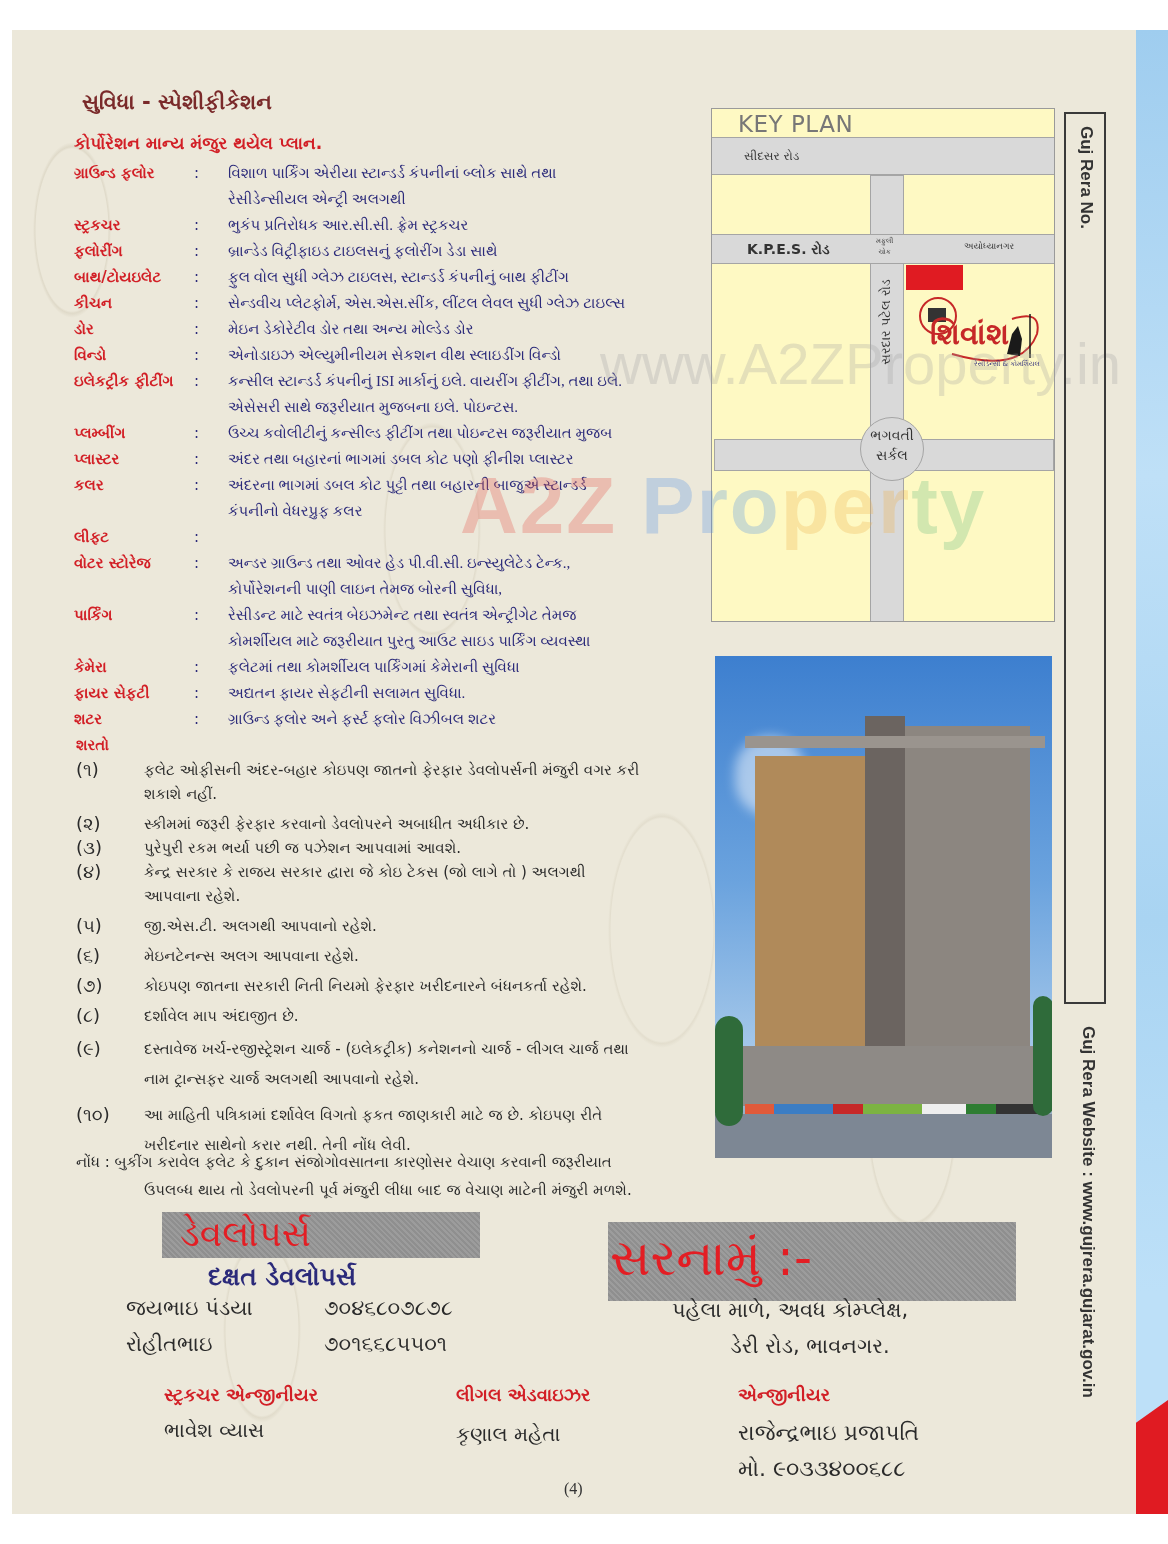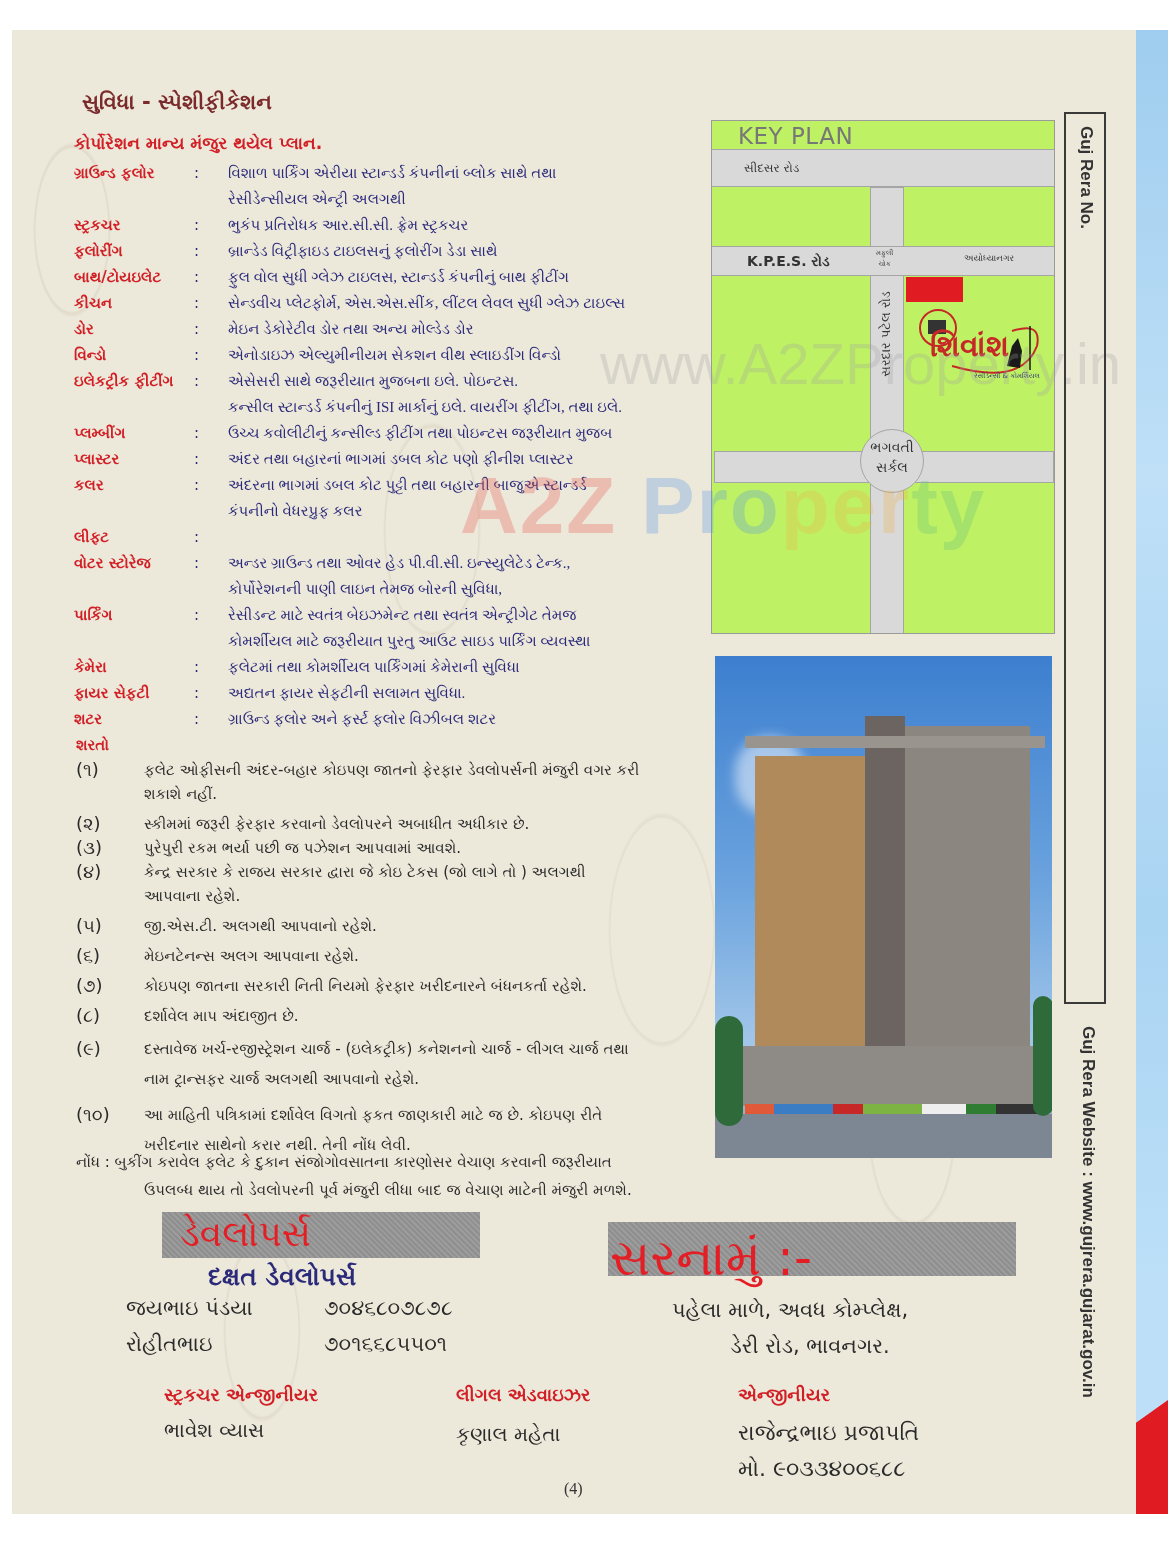--- a/index.html
+++ b/index.html
@@ -53,21 +53,21 @@
     .term-num { width: 68px; flex-shrink: 0; font-size: 18px; }
     .term-text { flex: 1; }
     .term-text span { display: block; }
 
     .note { position: absolute; left: 76px; top: 1148px; width: 630px; font-size: 15px; color: #2a2a2a; line-height: 28px; }
     .note .indent { padding-left: 68px; display: block; }
 
     
     .keyplan {
       position: absolute; left: 711px; top: 108px; width: 344px; height: 514px;
-      background: #bef264; border: 1px solid #9a9a9a; overflow: hidden; margin-top: 12px;
+      background: #fef9c3; border: 1px solid #9a9a9a; overflow: hidden;
     }
     .kp-title { position: absolute; left: 26px; top: 2px; font-size: 23px; color: #777; letter-spacing: 0.5px; }
     .road { position: absolute; background: #d9d9d9; border: 1px solid #a5a5a5; }
     .road-label { position: absolute; font-size: 12px; color: #333; }
     .circle {
       position: absolute; left: 148px; top: 308px; width: 64px; height: 64px;
       border-radius: 50%; background: #d9d9d9; border: 1px solid #a5a5a5;
     }
     .site-marker { position: absolute; left: 194px; top: 156px; width: 57px; height: 25px; background: #e01b22; }
     .logo {
@@ -97,21 +97,21 @@
     
     .dev-banner {
       position: absolute; left: 162px; top: 1212px; width: 318px; height: 46px;
       background: repeating-linear-gradient(45deg, #8f8f8f 0 2px, #9c9c9c 2px 4px);
     }
     .dev-banner-text { position: absolute; left: 18px; top: 0px; font-size: 36px; color: #e31e24; line-height: 44px; }
     .dev-name { position: absolute; left: 208px; top: 1262px; font-size: 25px; font-weight: bold; color: #2b2a7a; }
     .contact { position: absolute; font-size: 21px; color: #2a2a2a; }
 
     .addr-banner {
-      position: absolute; left: 608px; top: 1222px; width: 408px; height: 54px;
+      position: absolute; left: 608px; top: 1222px; width: 408px; height: 79px;
       background: repeating-linear-gradient(45deg, #8f8f8f 0 2px, #9c9c9c 2px 4px);
     }
     .addr-banner-text { position: absolute; left: 2px; top: 2px; font-size: 50px; color: #e31e24; line-height: 68px; }
     .addr-line { position: absolute; font-size: 21px; color: #2a2a2a; text-align: center; width: 420px; left: 580px; }
 
     .role-title { position: absolute; font-size: 18px; font-weight: bold; color: #d21f26; }
     .role-name { position: absolute; font-size: 20px; color: #2a2a2a; }
 
     .page-num { position: absolute; left: 564px; top: 1480px; font-family: "Liberation Serif", serif; font-size: 16px; color: #333; }
 
@@ -186,22 +186,22 @@
     <div class="spec-label">વિન્ડો</div>
     <div class="spec-colon">:</div>
     <div class="spec-value">
         <span>એનોડાઇઝ એલ્યુમીનીયમ સેકશન વીથ સ્લાઇડીંગ વિન્ડો</span>
       </div>
   </div>
   <div class="spec-row">
     <div class="spec-label">ઇલેકટ્રીક ફીટીંગ</div>
     <div class="spec-colon">:</div>
     <div class="spec-value">
+      <span>કન્સીલ સ્ટાન્ડર્ડ કંપનીનું ISI માર્કાનું ઇલે. વાયરીંગ ફીટીંગ, તથા ઇલે.</span>
       <span>એસેસરી સાથે જરૂરીયાત મુજબના ઇલે. પોઇન્ટસ.</span>
-      <span>કન્સીલ સ્ટાન્ડર્ડ કંપનીનું ISI માર્કાનું ઇલે. વાયરીંગ ફીટીંગ, તથા ઇલે.</span>
     </div>
   </div>
   <div class="spec-row">
     <div class="spec-label">પ્લમ્બીંગ</div>
     <div class="spec-colon">:</div>
     <div class="spec-value">
         <span>ઉચ્ચ કવોલીટીનું કન્સીલ્ડ ફીટીંગ તથા પોઇન્ટસ જરૂરીયાત મુજબ</span>
       </div>
   </div>
   <div class="spec-row">

